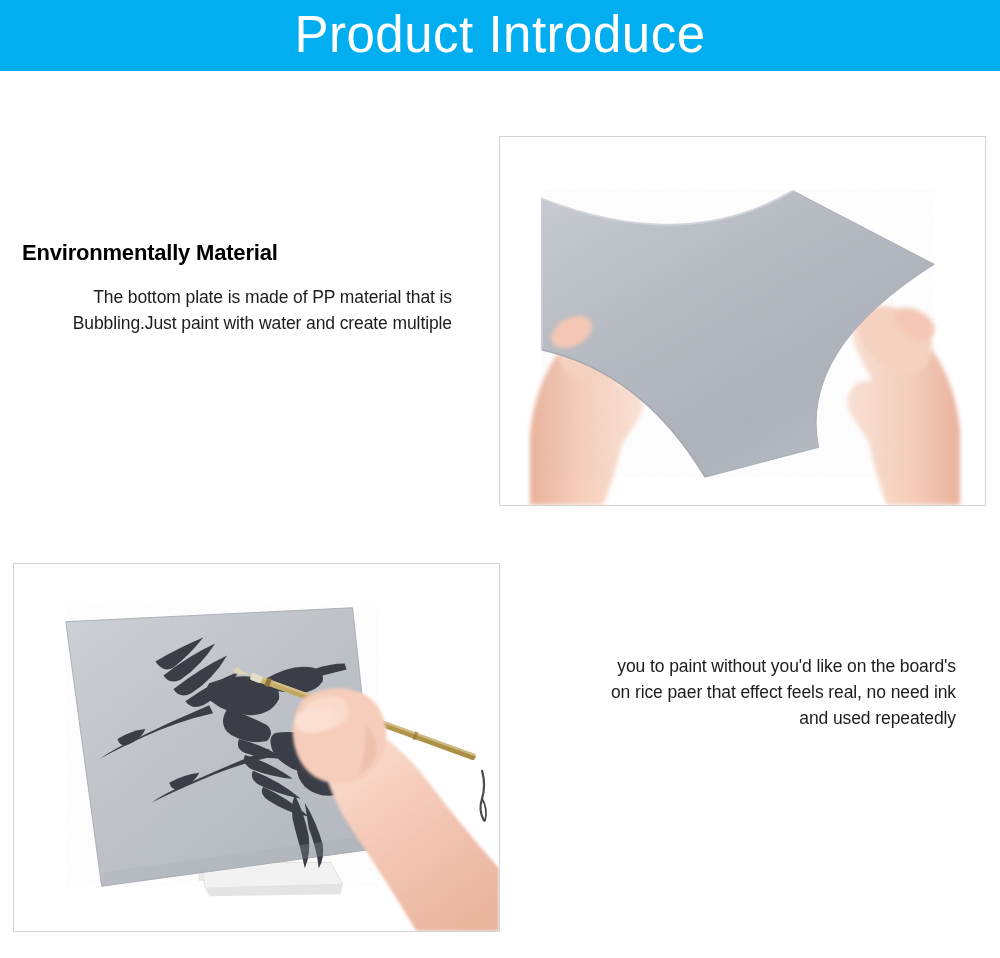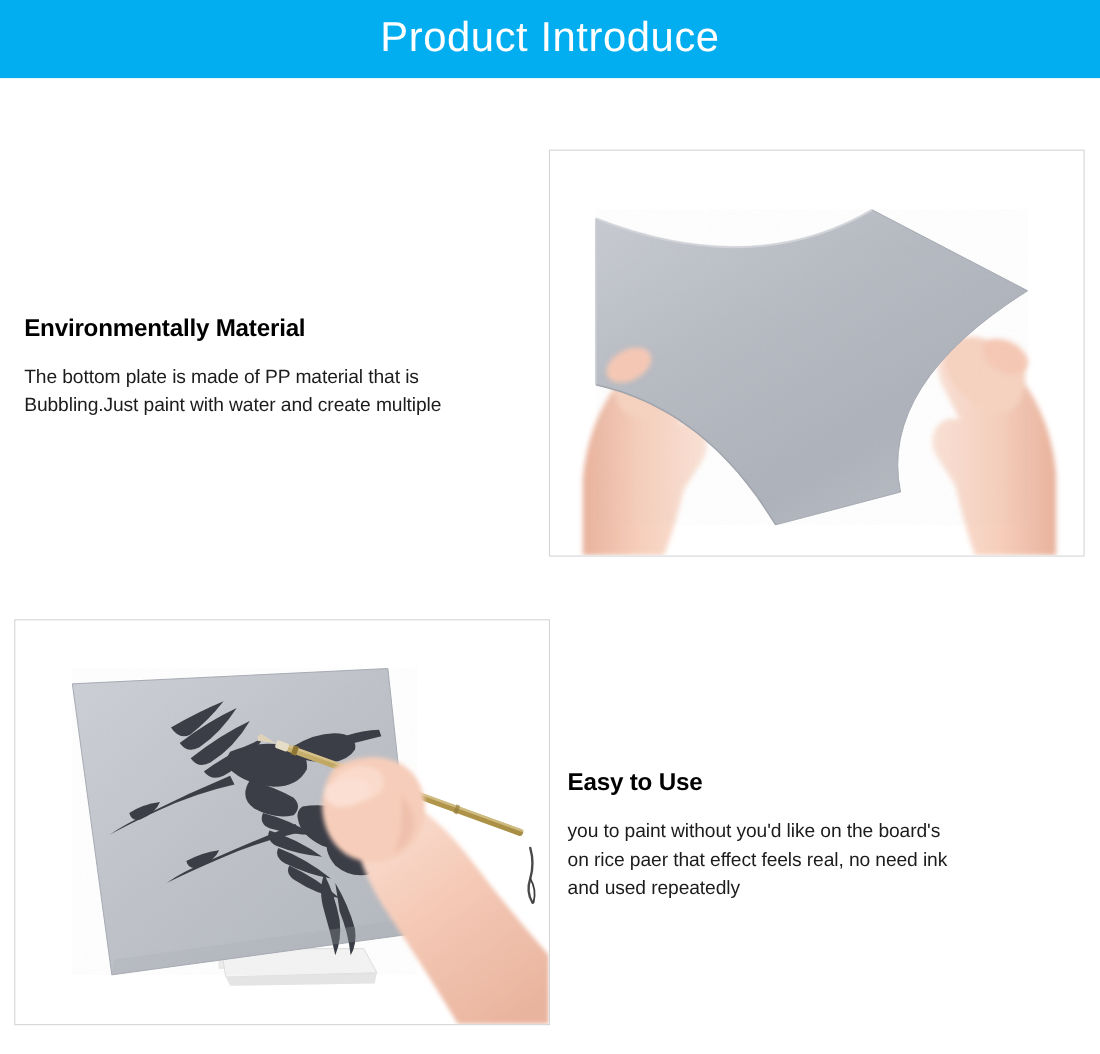--- a/index.html
+++ b/index.html
@@ -23,46 +23,46 @@
     top: 0;
     width: 1000px;
     height: 71px;
     background: #03aef0;
     display: flex;
     align-items: center;
     justify-content: center;
   }
   .header-title {
     color: #ffffff;
-    font-size: 38px;
+    font-size: 51px;
     font-weight: 400;
     letter-spacing: 0.5px;
     line-height: 1;
     padding-bottom: 3px;
     white-space: nowrap;
   }
 
   
-  .text-block { position: absolute; margin-top: 45px; }
+  .text-block { position: absolute; }
   .block-heading {
     font-size: 22px;
     font-weight: bold;
     color: #000000;
     margin: 0 0 18px 0;
     letter-spacing: -0.2px;
     white-space: nowrap;
   }
   .block-body {
     font-size: 17.5px;
     line-height: 26px;
     color: #1c1c1c;
     margin: 0;
     letter-spacing: -0.1px;
   }
-  .block-body span { display: block; white-space: nowrap; }
+  .block-body span { display: block; white-space: nowrap; text-align: right; }
 
   #left-text  { left: 22px;  top: 240px; width: 430px; }
   #right-text { left: 516px; top: 653px; width: 440px; }
 
   
   .photo-frame {
     position: absolute;
     border: 1px solid #d2d4d6;
     background: #ffffff;
     overflow: hidden;
@@ -278,19 +278,18 @@
 
       <path d="M286 150 Q302 140 318 146 Q328 152 322 162 Q308 172 292 170
                Q282 166 282 158 Q282 152 286 150 Z" fill="#fbdfd2"></path>
 
       <path d="M352 160 Q366 172 364 190 Q360 206 346 212 Q354 192 352 160 Z" fill="#e9b8a3" opacity="0.55"></path>
     </g>
   </svg>
 </div>
 
 <div class="text-block" id="right-text">
-  <h2 class="block-heading">Easy to Use</h2>
   <p class="block-body">
     <span>you to paint without you'd like on the board's</span>
     <span>on rice paer that effect feels real, no need ink</span>
     <span>and used repeatedly</span>
   </p>
 </div>
 
 </body></html>

